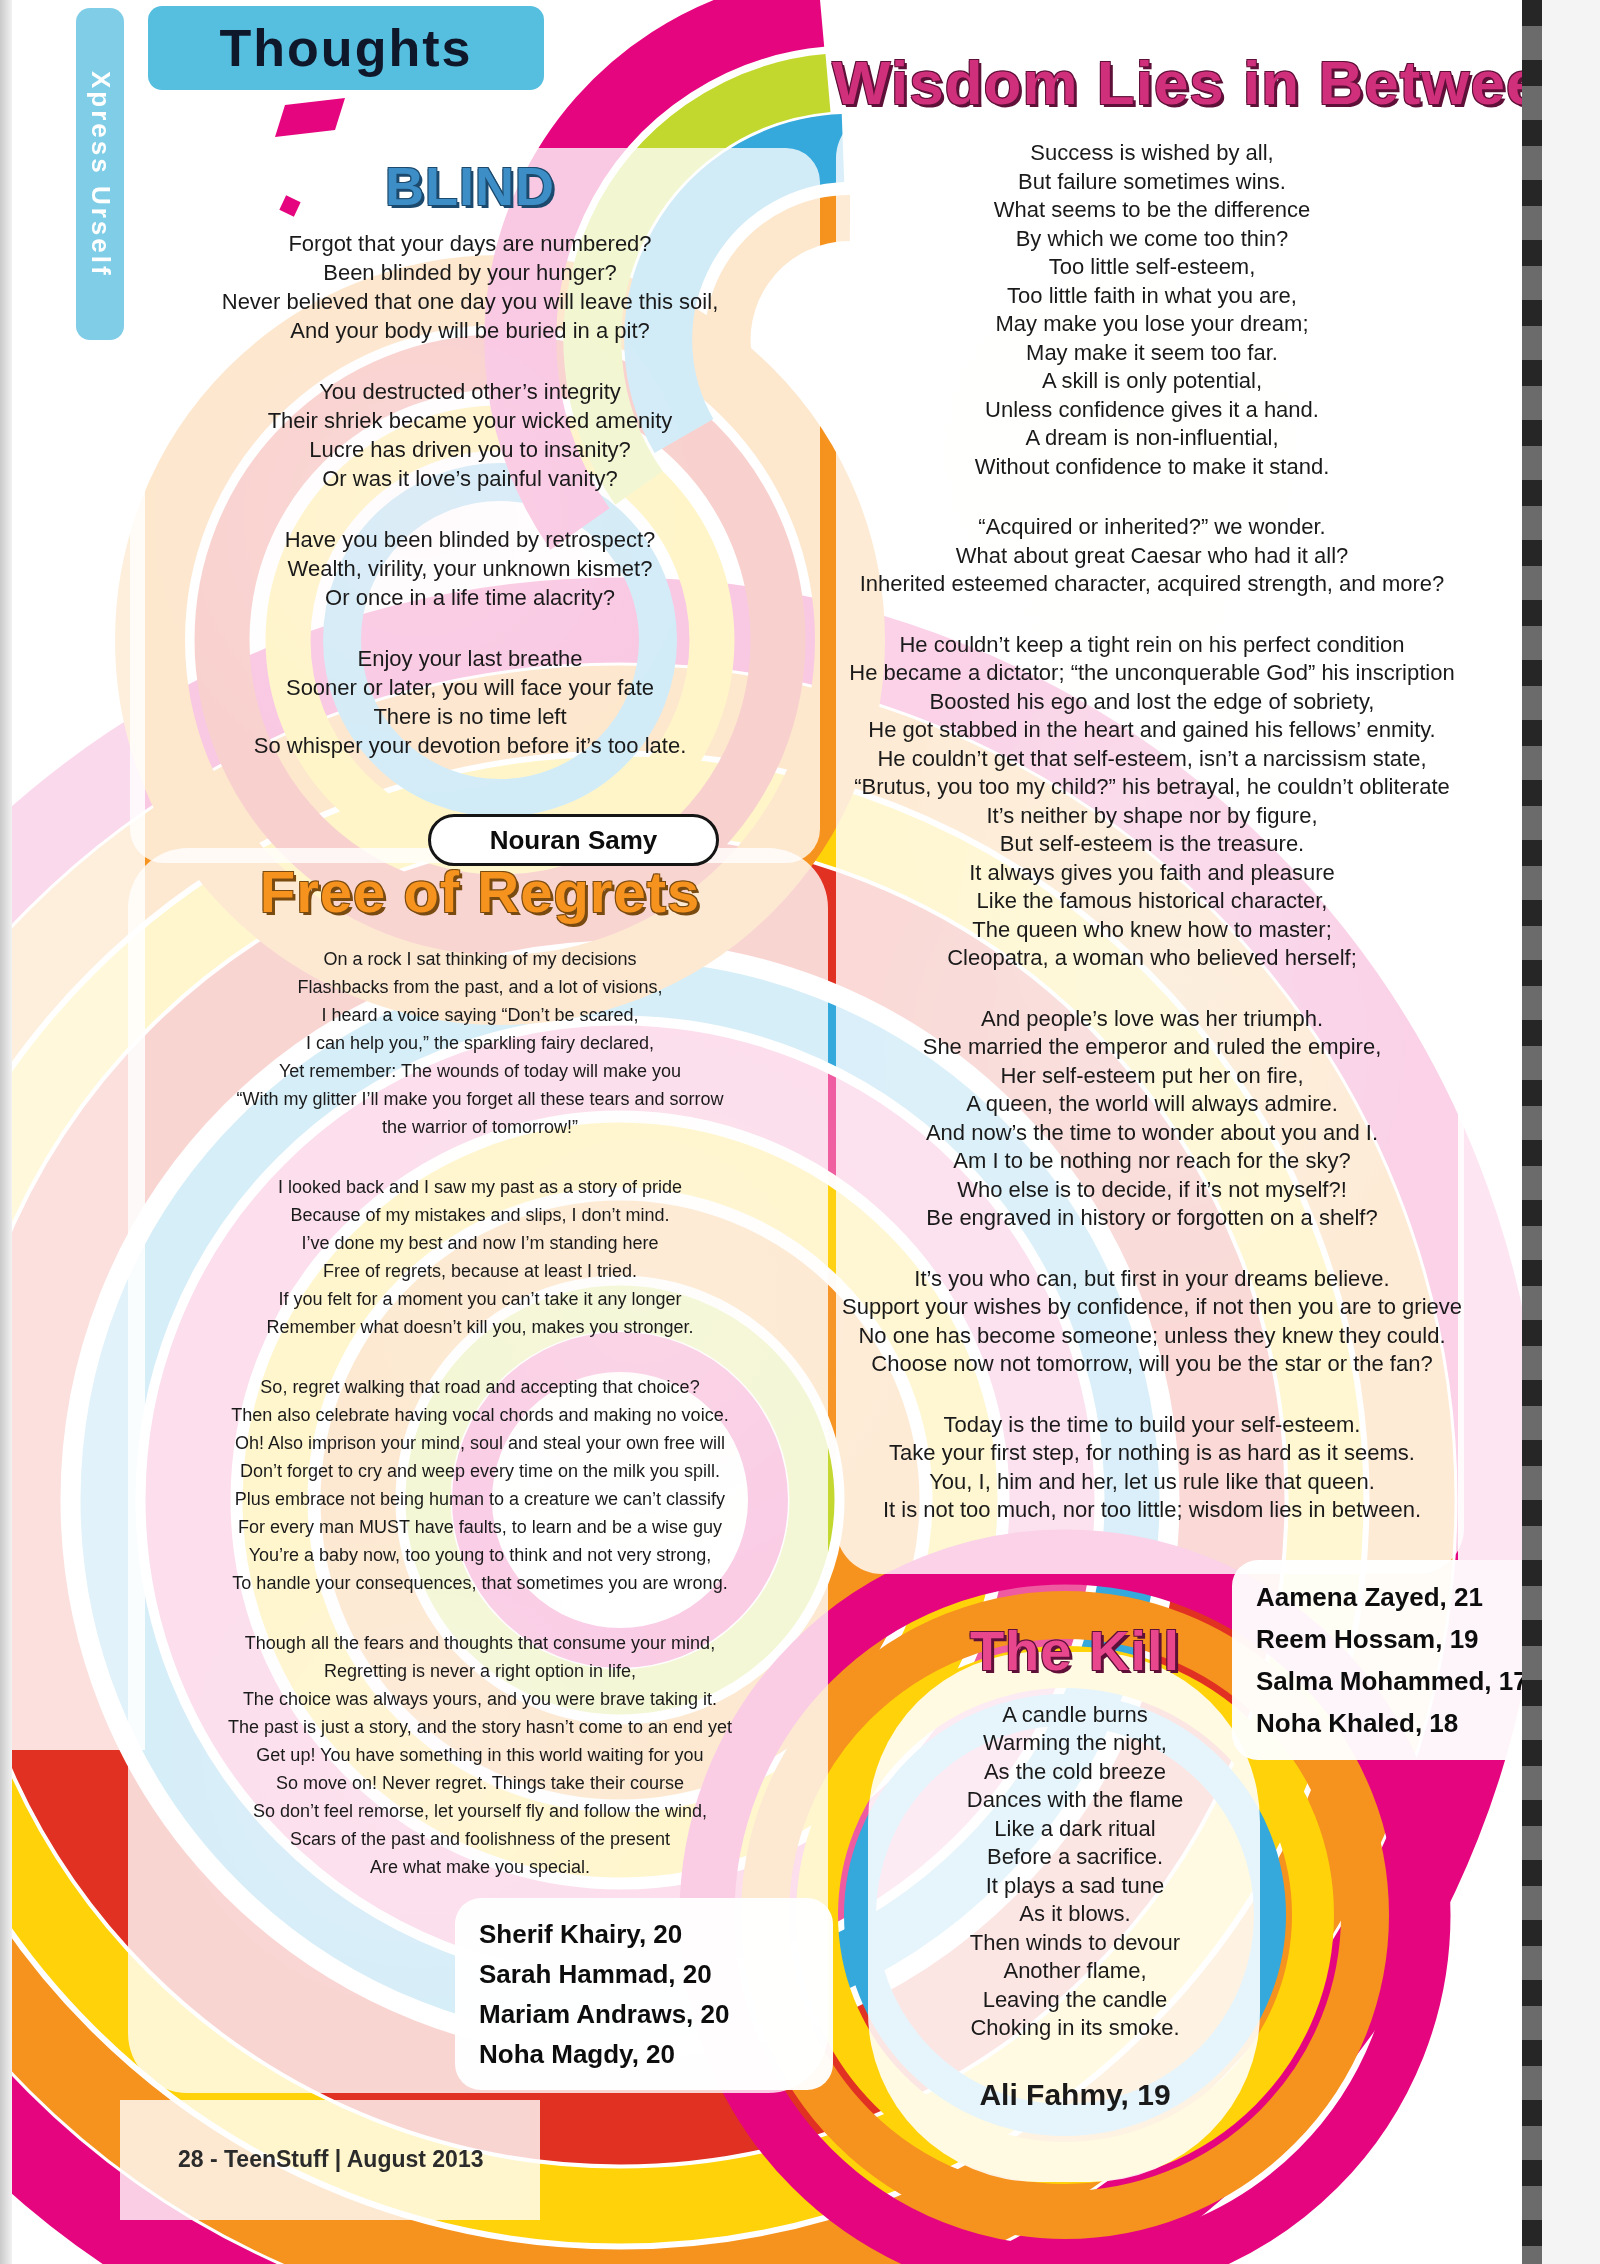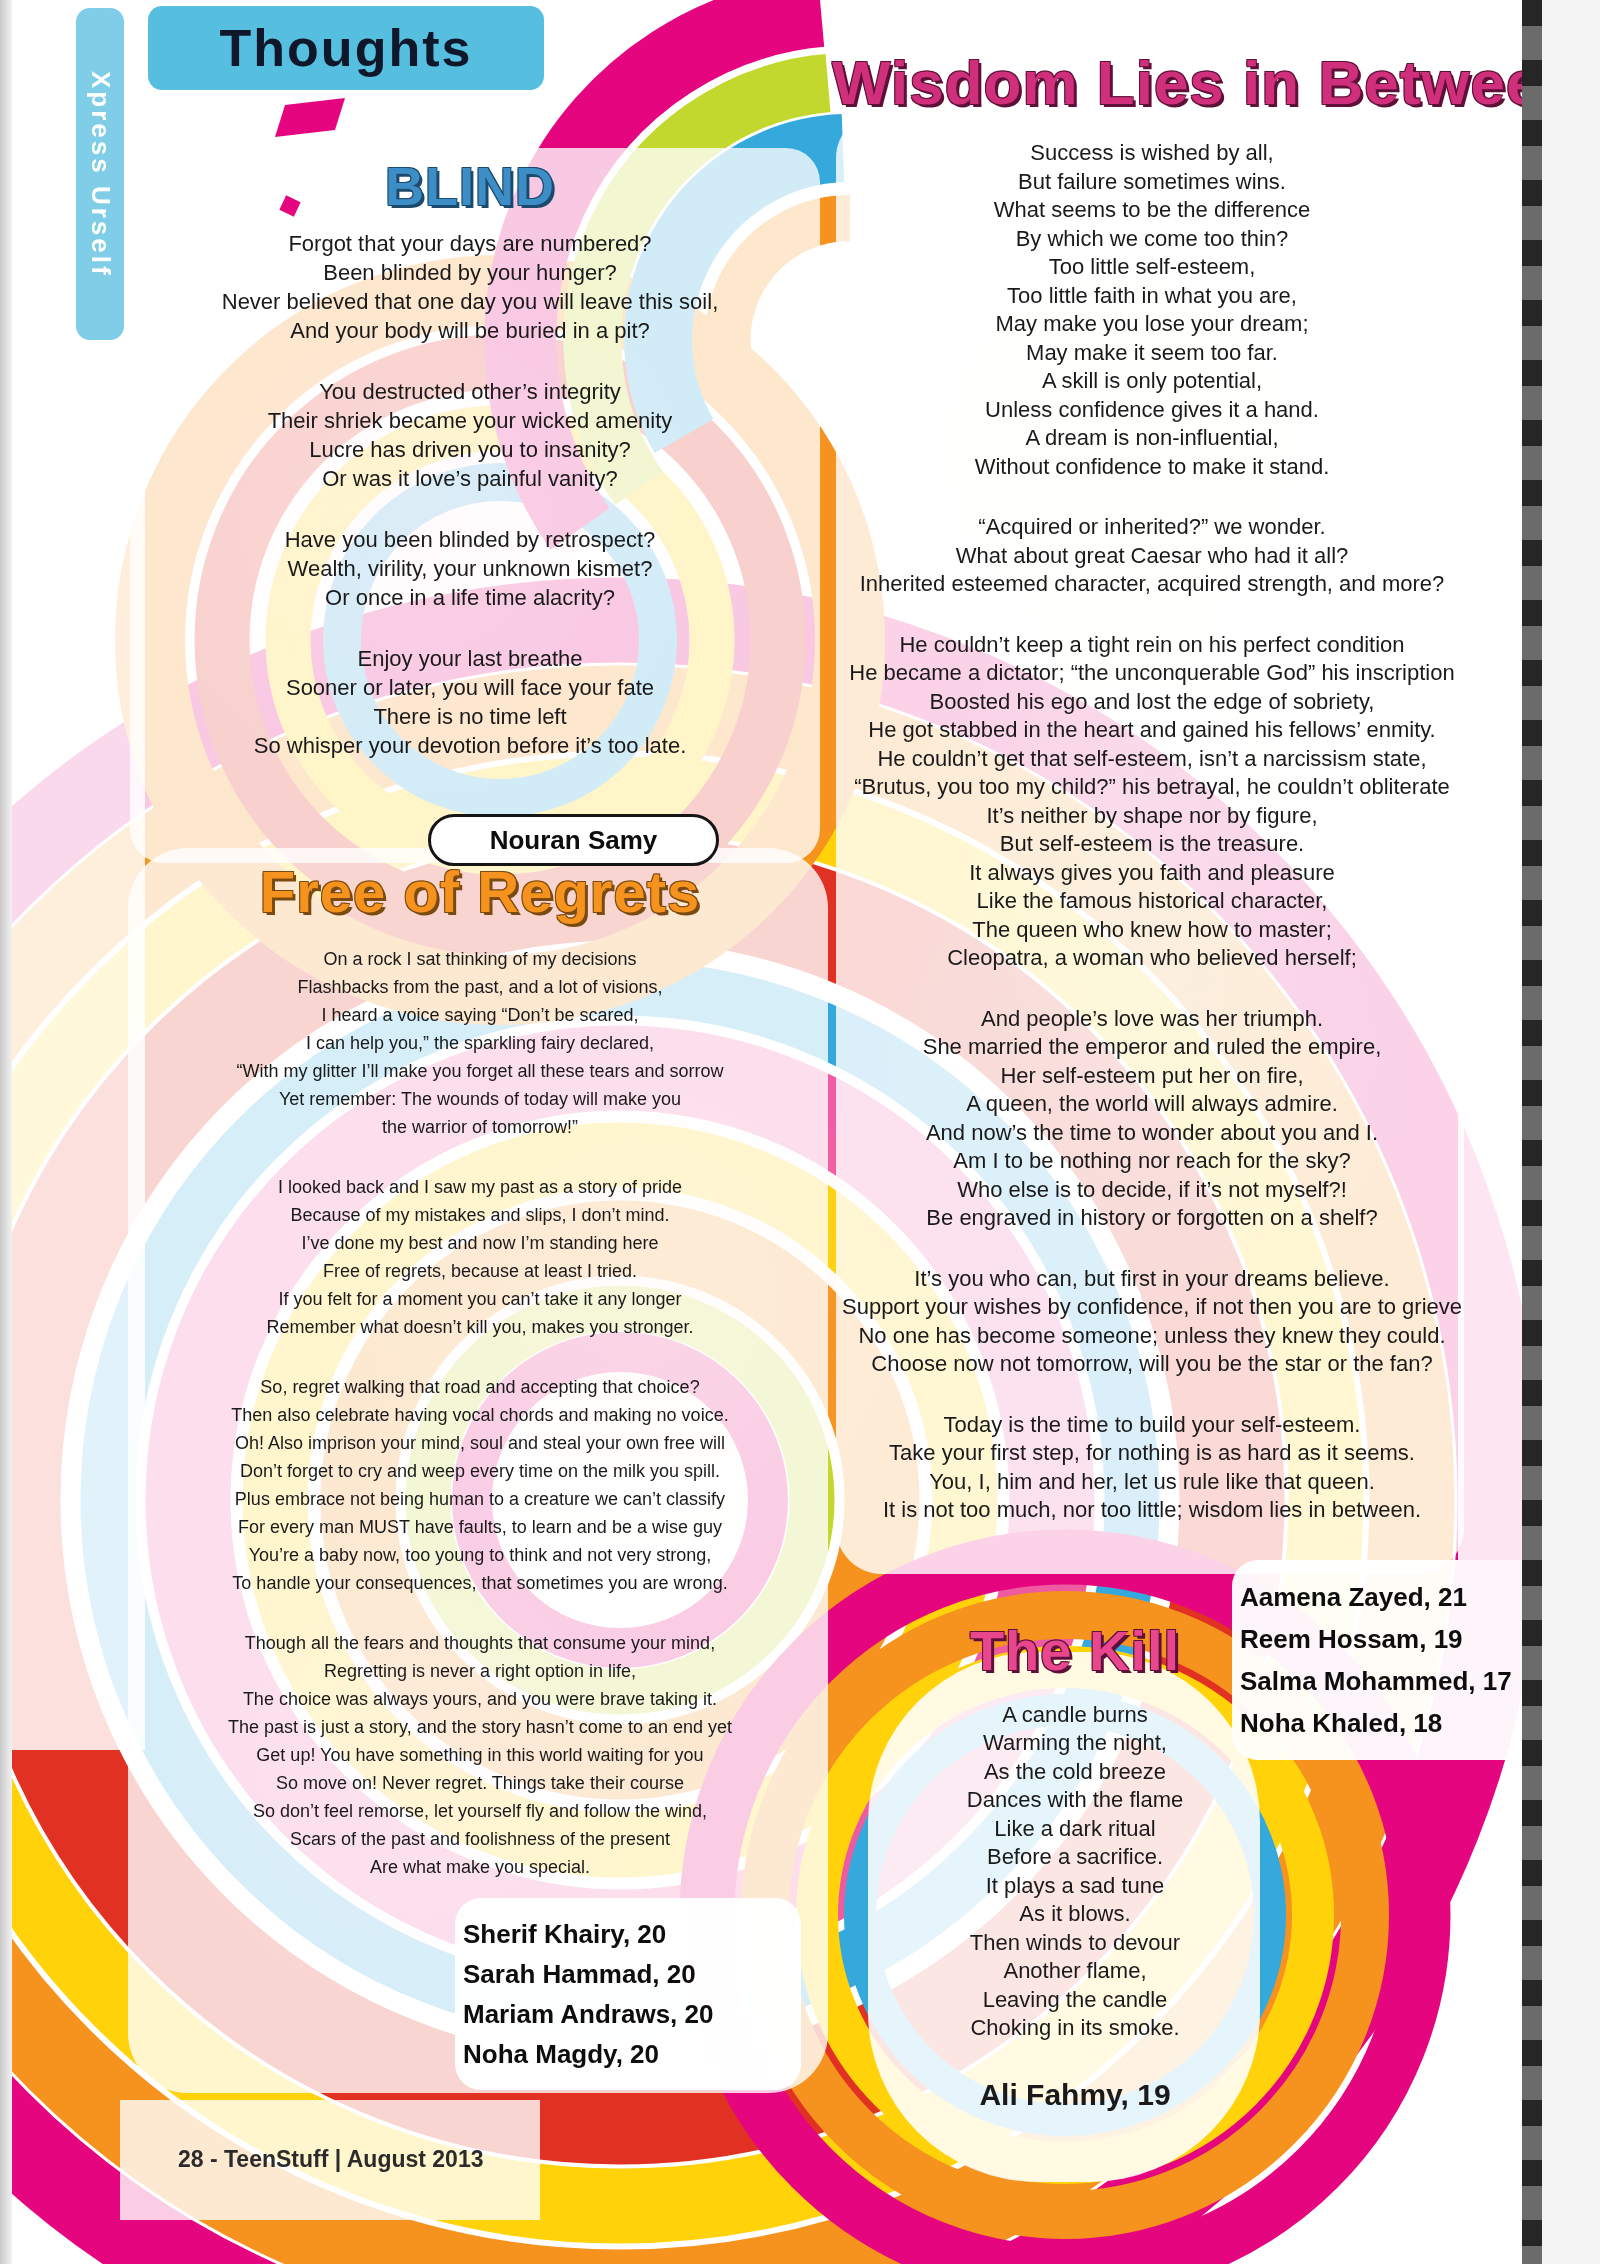--- a/index.html
+++ b/index.html
@@ -29,21 +29,21 @@
   .poem{position:absolute;z-index:2;}
   .poem-title{font-weight:800;letter-spacing:1px;text-align:center;line-height:1.05;}
   .stanzas{text-align:center;}
   .stanza{margin-bottom:32px;}
   .line{white-space:nowrap;}
   .authors{font-weight:700;}
   .author-pill{position:absolute;z-index:2;background:#ffffff;border:3px solid #151515;border-radius:26px;
                display:flex;align-items:center;justify-content:center;
                font-size:26px;font-weight:700;color:#0d0d0d;margin-top:26px;}
   .author-box{position:absolute;z-index:2;background:rgba(255,255,255,.96);border-radius:26px;
-              padding:16px 8px;font-size:26px;font-weight:700;color:#0d0d0d;line-height:40px;}
+              padding:16px 24px;font-size:26px;font-weight:700;color:#0d0d0d;line-height:40px;}
   .mark{position:absolute;z-index:2;}
 </style>
 </head>
 <body>
 
 <div class="page">
 
   <div class="bg-layer">
     <svg width="1600" height="2264" viewBox="0 0 1600 2264">
 
@@ -141,22 +141,22 @@
     </div>
 
   <section class="poem" style="left:130px;top:862px;width:700px;">
     <h2 class="poem-title" style="margin: 0px 0px 22px; font-size: 58px; color: rgb(246, 146, 30); text-shadow: rgb(122, 75, 16) 3px 3px 0px, rgb(122, 75, 16) -1px -1px 0px, rgb(122, 75, 16) 1px -1px 0px, rgb(122, 75, 16) -1px 1px 0px;">Free of Regrets</h2>
     <div class="stanzas" style="font-size:18px;line-height:28px;">
         <div class="stanza">
           <div class="line">On a rock I sat thinking of my decisions</div>
           <div class="line">Flashbacks from the past, and a lot of visions,</div>
           <div class="line">I heard a voice saying “Don’t be scared,</div>
           <div class="line">I can help you,” the sparkling fairy declared,</div>
+          <div class="line">Yet remember: The wounds of today will make you</div>
           <div class="line">“With my glitter I’ll make you forget all these tears and sorrow</div>
-          <div class="line">Yet remember: The wounds of today will make you</div>
           <div class="line">the warrior of tomorrow!”</div>
         </div>
         <div class="stanza">
           <div class="line">I looked back and I saw my past as a story of pride</div>
           <div class="line">Because of my mistakes and slips, I don’t mind.</div>
           <div class="line">I’ve done my best and now I’m standing here</div>
           <div class="line">Free of regrets, because at least I tried.</div>
           <div class="line">If you felt for a moment you can’t take it any longer</div>
           <div class="line">Remember what doesn’t kill you, makes you stronger.</div>
         </div>

